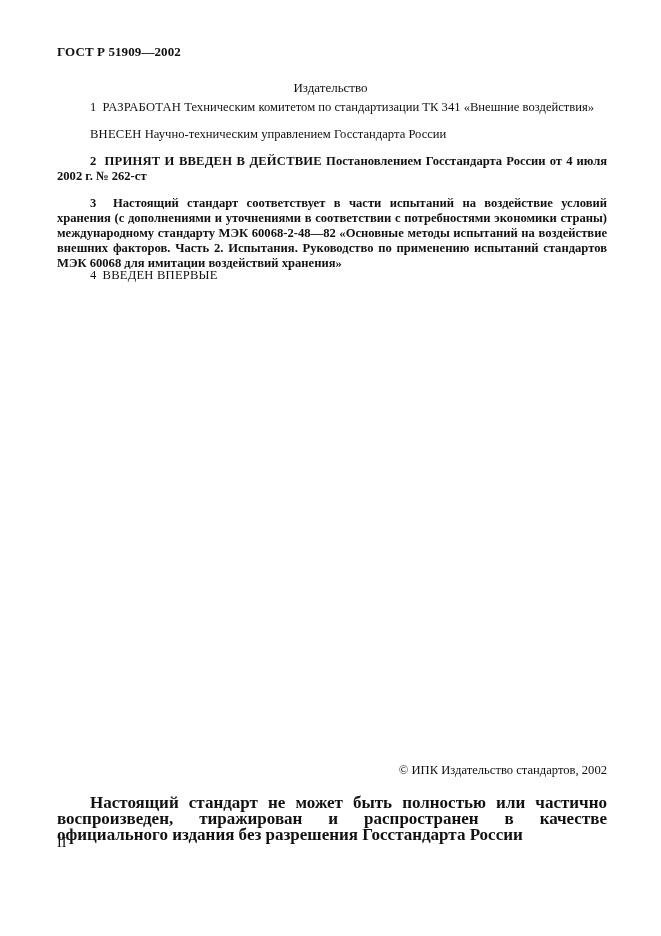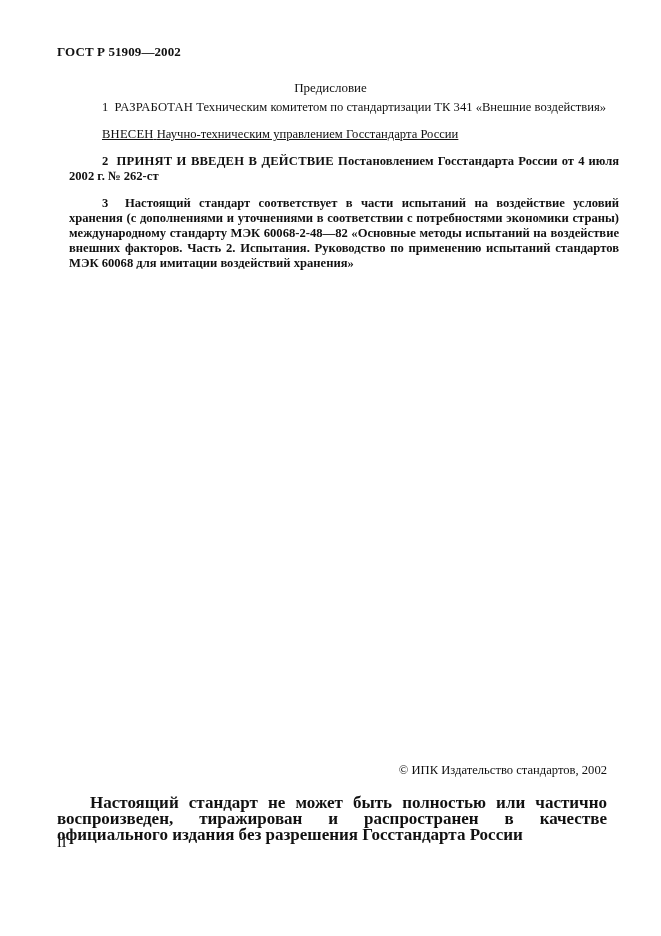--- a/index.html
+++ b/index.html
@@ -36,31 +36,30 @@
       text-align: center;
       font-size: 13px;
     }
     .para {
       position: absolute;
       left: 57px;
       width: 550px;
       font-size: 12.6px;
       line-height: 15px;
       text-align: justify;
-      margin-left: 12px;
     }
     .para .indent {
       display: inline-block;
       width: 33px;
     }
     .para .caps {
       letter-spacing: 0.2px;
     }
     .p1 { top: 100px; }
-    .p2 { top: 127px; text-decoration: underline; }
+    .p2 { top: 127px; }
     .p3 { top: 154px; }
     .p4 { top: 196px; }
     .p5 { top: 268px; }
     .copyright {
       position: absolute;
       right: 54px;
       top: 763px;
       font-size: 12.6px;
       text-align: left;
     }
@@ -84,38 +83,41 @@
       font-weight: bold;
     }
   </style>
 </head>
 <body>
 
 <div class="page">
 
   <div class="doc-code">ГОСТ Р 51909—2002</div>
 
-  <div class="title">Предисловие</div>
+  <div class="title">Издательство</div>
 
   <div class="para p1">
     <span class="indent"></span><span>1</span>&nbsp;&nbsp;<span class="caps">РАЗРАБОТАН</span> <span>Техническим комитетом по стандартизации ТК 341 «Внешние воздействия»</span>
   </div>
 
   <div class="para p2">
     <span class="indent"></span><span class="caps">ВНЕСЕН</span> <span>Научно-техническим управлением Госстандарта России</span>
   </div>
 
   <div class="para p3 last-line">
     <span class="indent"></span><span>2</span>&nbsp;&nbsp;<span class="caps">ПРИНЯТ И ВВЕДЕН В ДЕЙСТВИЕ</span> <span>Постановлением Госстандарта России от 4 июля 2002 г. № 262-ст</span>
   </div>
 
   <div class="para p4 last-line">
     <span class="indent"></span><span>3</span>&nbsp;&nbsp;<span>Настоящий стандарт соответствует в части испытаний на воздействие условий хранения (с дополнениями и уточнениями в соответствии с потребностями экономики страны) международному стандарту МЭК 60068-2-48—82 «Основные методы испытаний на воздействие внешних факторов. Часть 2. Испытания. Руководство по применению испытаний стандартов МЭК 60068 для имитации воздействий хранения»</span>
   </div>
 
+  <div class="para p5">
+    <span class="indent"></span><span>4</span>&nbsp;&nbsp;<span class="caps">ВВЕДЕН ВПЕРВЫЕ</span>
+  </div>
 
   <div class="copyright">© ИПК Издательство стандартов, 2002</div>
 
   <div class="notice last-line">
     <span class="indent" style="display:inline-block;width:33px;"></span><span>Настоящий стандарт не может быть полностью или частично воспроизведен, тиражирован и распространен в качестве официального издания без разрешения Госстандарта России</span>
   </div>
 
   <div class="page-number">II</div>
 
 </div>

